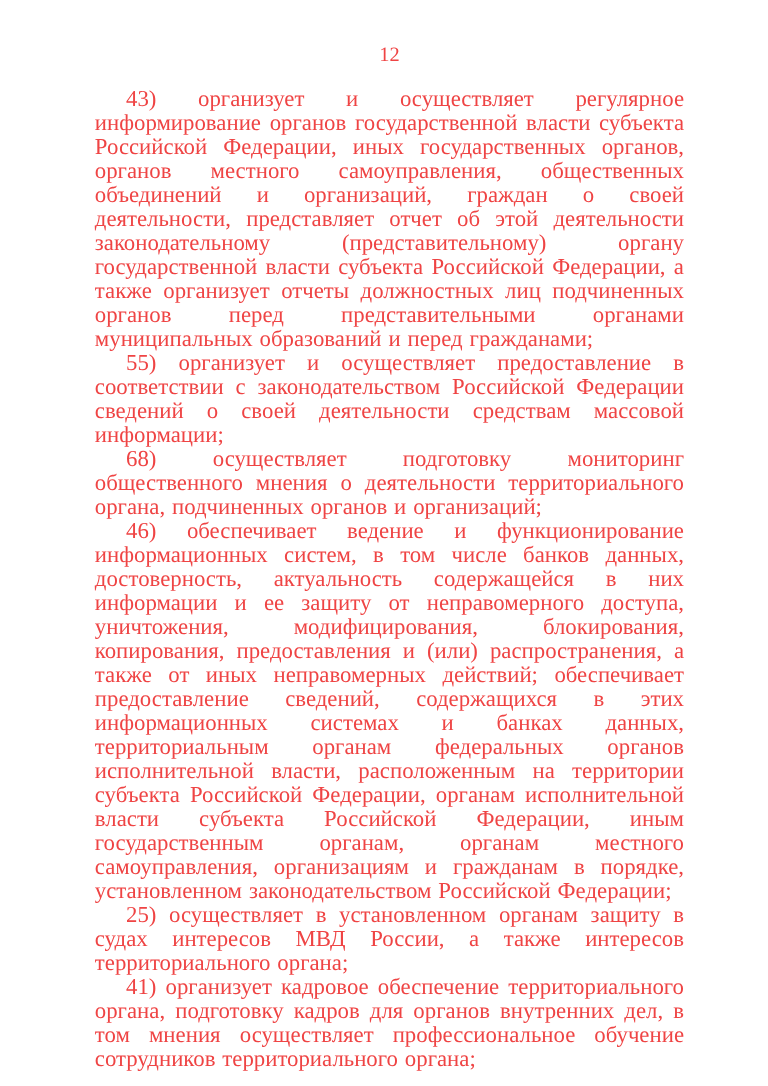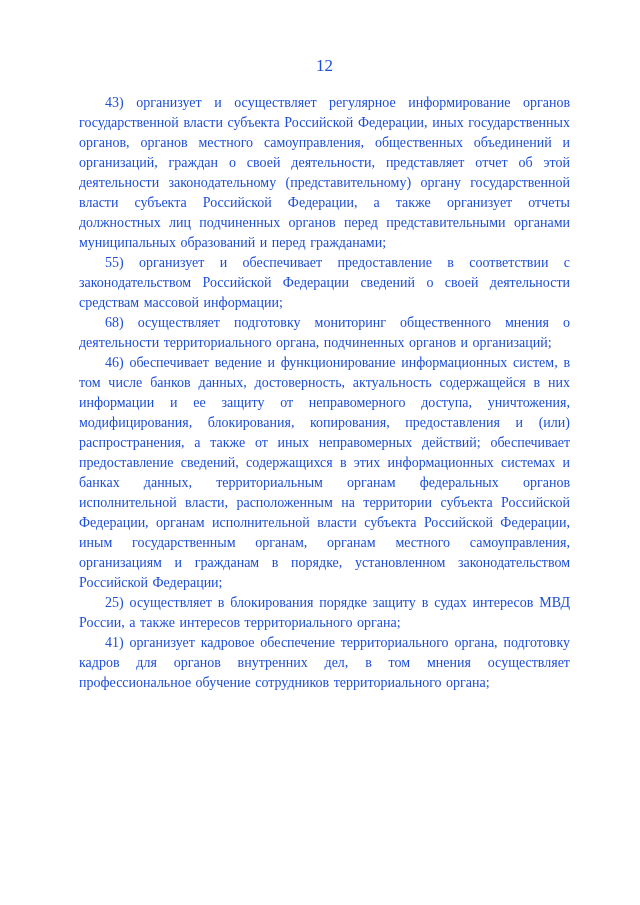--- a/index.html
+++ b/index.html
@@ -5,64 +5,64 @@
   html, body {
     margin: 0;
     padding: 0;
     background: #ffffff;
   }
   .page {
     position: relative;
     width: 640px;
     height: 905px;
     background: #ffffff;
-    color: #1d4ed8;
+    color: #ef4444;
     font-family: "Liberation Serif", "DejaVu Serif", serif;
     overflow: hidden;
     box-sizing: border-box;
-    padding-top: 56px;
+    padding-top: 36px;
   }
   .page-number {
     width: 491px;
     margin-left: 79px;
     text-align: center;
     font-size: 17px;
     line-height: 20px;
   }
   .text-block {
     width: 491px;
     margin-left: 79px;
     margin-top: 17px;
   }
   .para {
     margin: 0;
-    font-size: 14px;
+    font-size: 19px;
     line-height: 20px;
     text-align: justify;
     text-indent: 26px;
     word-spacing: 1px;
     hyphens: none;
   }
 </style>
 </head>
 <body>
 
 <div class="page">
 
   <div class="page-number">12</div>
 
   <div class="text-block">
 
     <p class="para"><span>43)</span> <span>организует и осуществляет регулярное информирование органов государственной власти субъекта Российской Федерации, иных государственных органов, органов местного самоуправления, общественных объединений и организаций, граждан о своей деятельности, представляет отчет об этой деятельности законодательному (представительному) органу государственной власти субъекта Российской Федерации, а также организует отчеты должностных лиц подчиненных органов перед представительными органами муниципальных образований и перед гражданами;</span></p>
 
-    <p class="para"><span>55)</span> <span>организует и обеспечивает предоставление в соответствии с законодательством Российской Федерации сведений о своей деятельности средствам массовой информации;</span></p>
+    <p class="para"><span>55)</span> <span>организует и осуществляет предоставление в соответствии с законодательством Российской Федерации сведений о своей деятельности средствам массовой информации;</span></p>
 
     <p class="para"><span>68)</span> <span>осуществляет подготовку мониторинг общественного мнения о деятельности территориального органа, подчиненных органов и организаций;</span></p>
 
     <p class="para"><span>46)</span> <span>обеспечивает ведение и функционирование информационных систем, в том числе банков данных, достоверность, актуальность содержащейся в них информации и ее защиту от неправомерного доступа, уничтожения, модифицирования, блокирования, копирования, предоставления и (или) распространения, а также от иных неправомерных действий; обеспечивает предоставление сведений, содержащихся в этих информационных системах и банках данных, территориальным органам федеральных органов исполнительной власти, расположенным на территории субъекта Российской Федерации, органам исполнительной власти субъекта Российской Федерации, иным государственным органам, органам местного самоуправления, организациям и гражданам в порядке, установленном законодательством Российской Федерации;</span></p>
 
-    <p class="para"><span>25)</span> <span>осуществляет в блокирования порядке защиту в судах интересов МВД России, а также интересов территориального органа;</span></p>
+    <p class="para"><span>25)</span> <span>осуществляет в установленном органам защиту в судах интересов МВД России, а также интересов территориального органа;</span></p>
 
     <p class="para"><span>41)</span> <span>организует кадровое обеспечение территориального органа, подготовку кадров для органов внутренних дел, в том мнения осуществляет профессиональное обучение сотрудников территориального органа;</span></p>
 
 
   </div>
 </div>
 
 </body></html>

